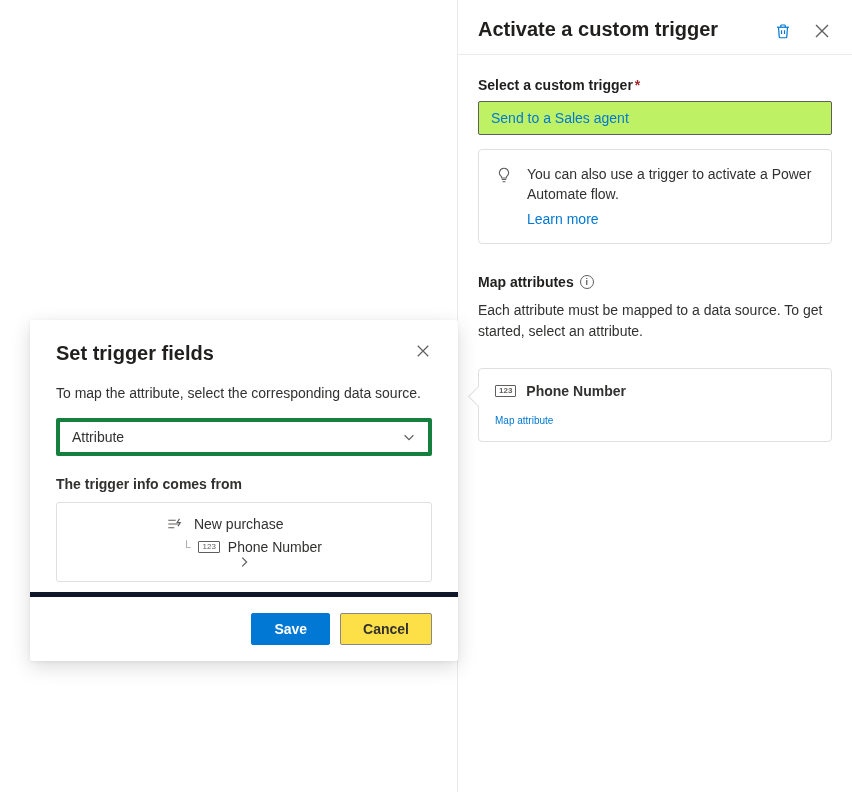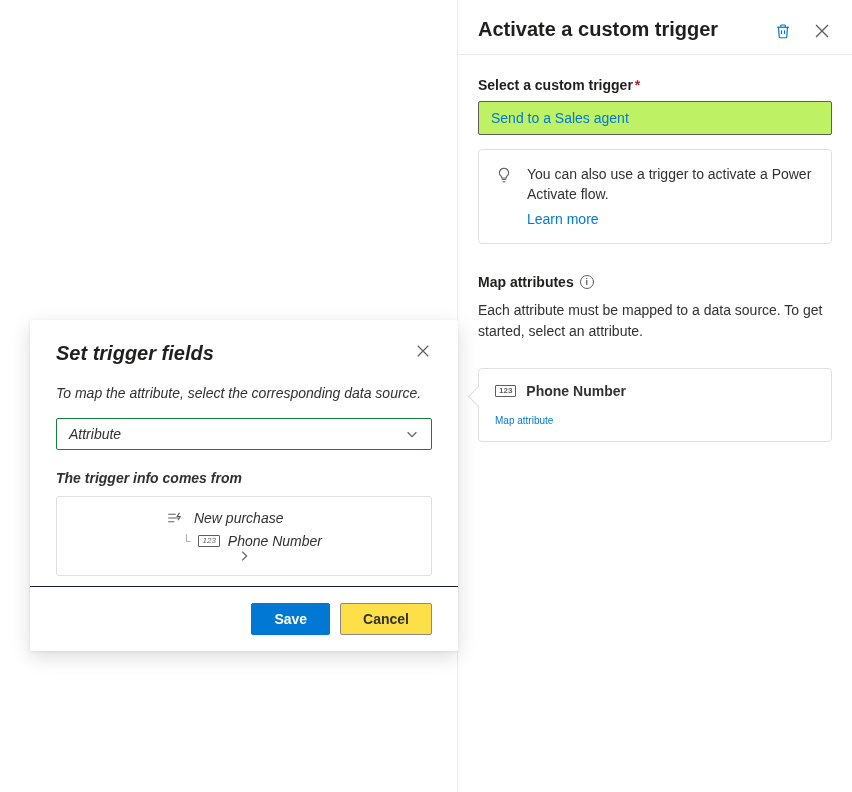--- a/index.html
+++ b/index.html
@@ -174,41 +174,40 @@
       position: absolute;
       left: 30px;
       top: 320px;
       width: 428px;
       background: #fff;
       box-shadow: 0 6px 20px rgba(0,0,0,0.14), 0 1px 4px rgba(0,0,0,0.06);
       border-radius: 2px;
     }
     .modal-body {
       padding: 22px 26px 10px 26px;
-      font-style: italic;
     }
     .modal-header {
       display: flex;
       justify-content: space-between;
       align-items: flex-start;
     }
     .modal-title {
       font-size: 20px;
       font-weight: 600;
       color: #201f1e;
     }
     .modal-desc {
       margin-top: 18px;
       color: #323130;
       line-height: 1.5;
     }
     .select {
       margin-top: 14px;
       width: 100%;
-      border: 1px solid #15803d;
+      border: 4px solid #15803d;
       border-radius: 2px;
       padding: 7px 12px;
       display: flex;
       justify-content: space-between;
       align-items: center;
       background: #fff;
       cursor: pointer;
     }
     .select-label {
       color: #323130;
@@ -243,21 +242,21 @@
       align-items: center;
       gap: 8px;
       margin-left: 16px;
       color: #323130;
     }
     .tree-l {
       color: #a19f9d;
       font-size: 12px;
     }
     .modal-footer {
-      border-top: 1px solid #0f172a;
+      border-top: 5px solid #0f172a;
       padding: 16px 26px;
       display: flex;
       justify-content: flex-end;
       gap: 10px;
     }
     .btn {
       border-radius: 2px;
       padding: 7px 22px;
       font-size: 14px;
       font-weight: 600;
@@ -306,21 +305,21 @@
     <input type="text" class="trigger-input" value="Send to a Sales agent" style="">
 
     <div class="info-box">
       <span class="info-icon">
         <svg width="18" height="18" viewBox="0 0 24 24" fill="none" stroke="#605e5c" stroke-width="1.5">
             <path d="M9 18h6M10 21h4"></path>
             <path d="M12 3a6 6 0 0 0-4 10.5c.7.7 1 1.5 1 2.5h6c0-1 .3-1.8 1-2.5A6 6 0 0 0 12 3z"></path>
           </svg>
       </span>
       <div class="info-text">
-        <span>You can also use a trigger to activate a Power Activate flow.</span><br>
+        <span>You can also use a trigger to activate a Power Automate flow.</span><br>
         <a href="#" class="info-link">Learn more</a>
       </div>
     </div>
 
     <div class="section-title">
       <span>Map attributes</span>
       <span class="info-circle">i</span>
     </div>
     <p class="section-desc">Each attribute must be mapped to a data source. To get started, select an attribute.</p>
 

